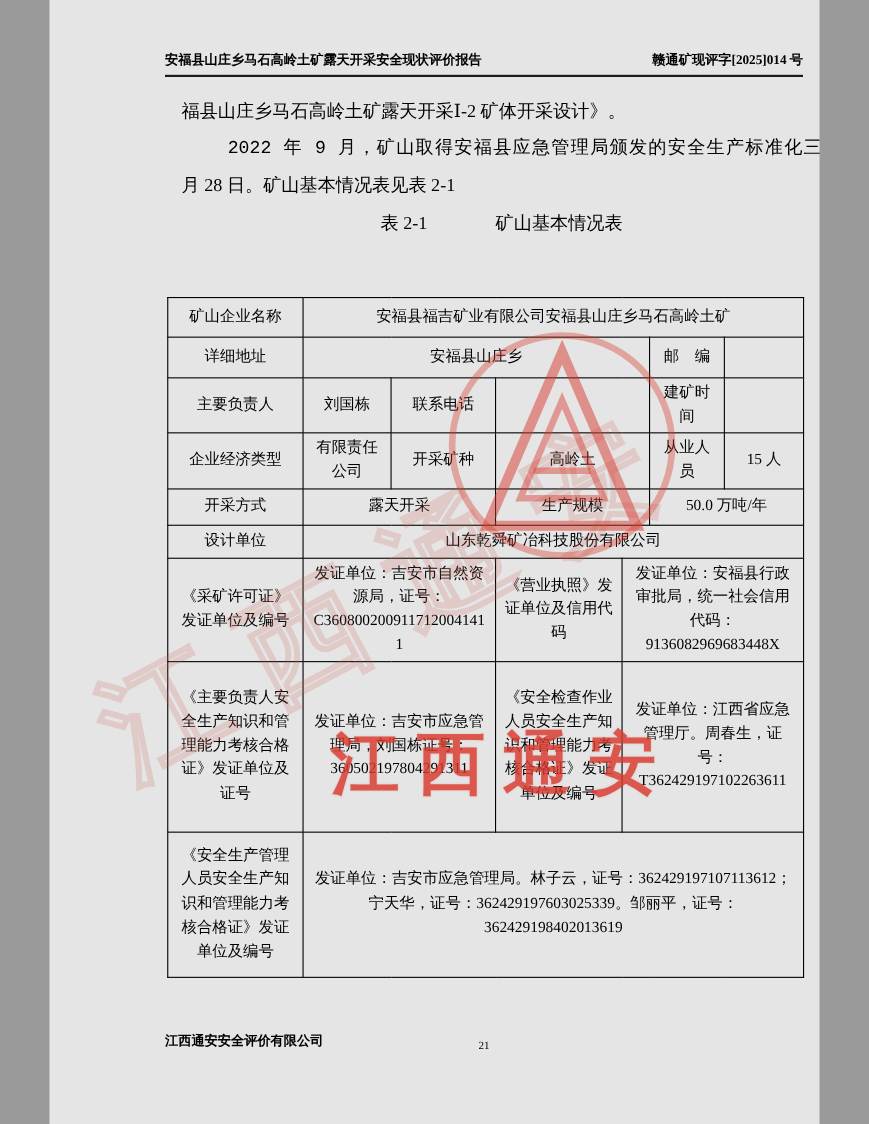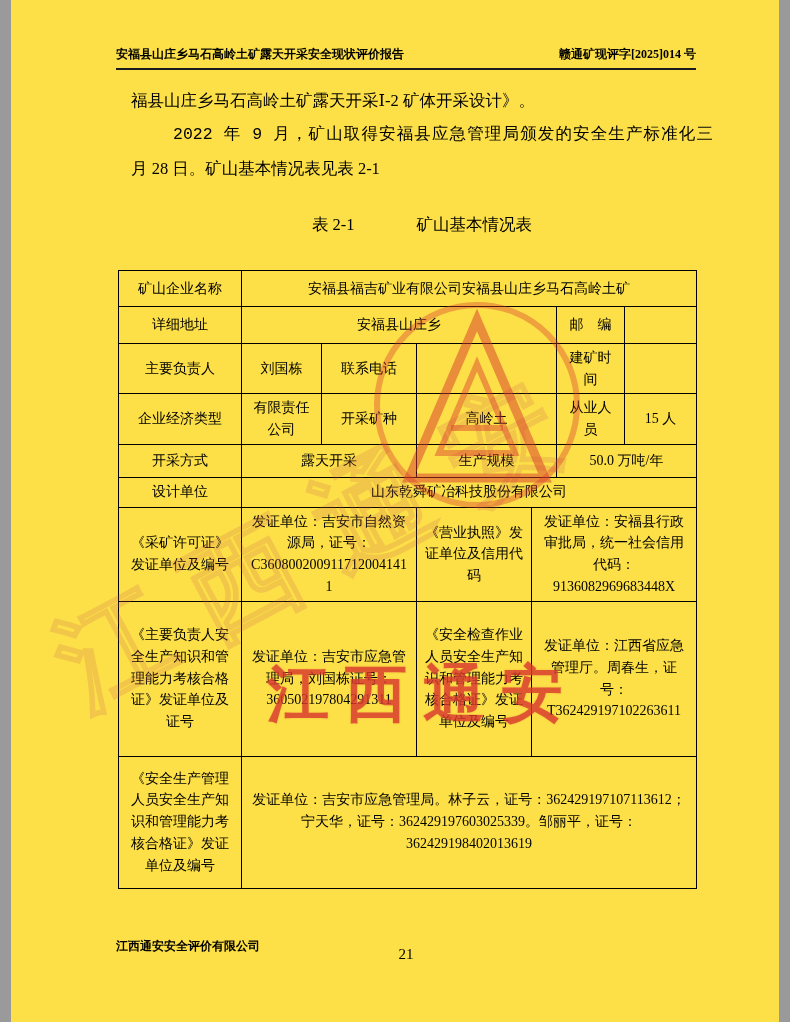--- a/index.html
+++ b/index.html
@@ -1,37 +1,37 @@
 <!DOCTYPE html>
 <html><head>
 <meta charset="utf-8">
 <style>
   * { margin:0; padding:0; box-sizing:border-box; }
   html,body { background:#9a9a9a; }
   .page {
-    position:relative; width:768px; height:1022px; margin:0 auto;
-    background:#fde047; overflow:hidden; color:#000;
+    position:relative; width:700px; height:1022px; margin:0 auto;
+    background:#e5e5e5; overflow:hidden; color:#000;
     font-family:"Liberation Serif","DejaVu Serif",serif;
   }
 
   
   .header {
     position:absolute; top:46px; left:105px; width:580px;
     display:flex; justify-content:space-between; align-items:flex-end;
     font-size:12px; font-weight:bold; padding-bottom:5px;
     border-bottom:2px solid #1c1c1c;
   }
 
   
   .body-text { position:absolute; top:84px; left:120px; width:582px; font-size:16.5px; }
   .line { line-height:34px; white-space:nowrap; }
   .wrapline { line-height:34px; }
   .just { text-align:justify; text-align-last:justify; white-space:normal; }
   .indent { text-indent:42px;font-family:Liberation Mono, monospace; }
-  .caption { display:flex; justify-content:center; gap:62px; line-height:34px; margin-top:22px; font-size:16.5px;text-align:center; }
+  .caption { display:flex; justify-content:center; gap:62px; line-height:34px; margin-top:0; font-size:16.5px;text-align:center; }
 
   
   table.info {
     position:absolute; top:270px; left:107px; width:578px;
     border-collapse:collapse; table-layout:fixed;
     font-family:"Liberation Serif","DejaVu Serif",serif;
   }
   table.info td {
     border:1px solid #000; font-size:14px; line-height:1.55;
     padding:3px 6px; vertical-align:middle; overflow-wrap:break-word;
@@ -39,21 +39,21 @@
   td.l { text-align:center; }
   td.c { text-align:center; }
   td.vt { vertical-align:top; }
   td.dense { font-size:13.5px; line-height:1.7; padding:5px 6px; }
 
   
   .footer { position:absolute; top:938px; left:105px; width:580px; font-size:12px; }
   .footer .company { font-weight:bold;text-align:right; }
   .footer .pagenum {
     position:absolute; left:50%; top:8px; transform:translateX(-50%);
-    font-size:15px; font-weight:normal;
+    font-size:10px; font-weight:normal;
   }
 
   
   .wm { position:absolute; pointer-events:none; }
   .wm-diagonal {
     left:55px; top:600px; z-index:4;
     font-size:112px; font-weight:bold; letter-spacing:34px; white-space:nowrap;
     color:transparent; -webkit-text-stroke:2px rgba(200,95,85,0.20);
     transform:rotate(-28deg); transform-origin:left center;
   }

